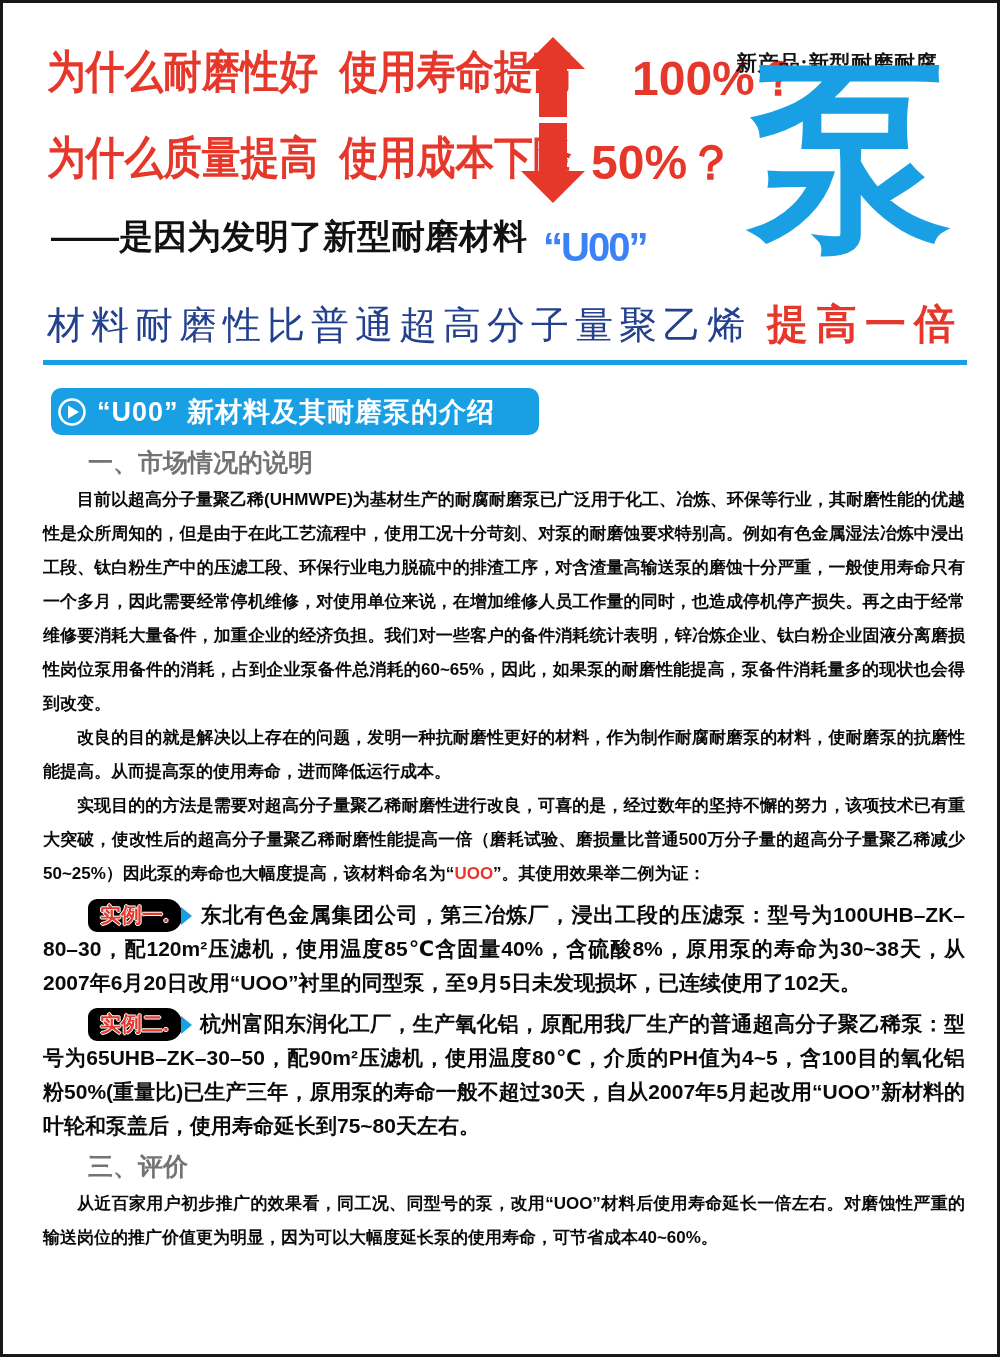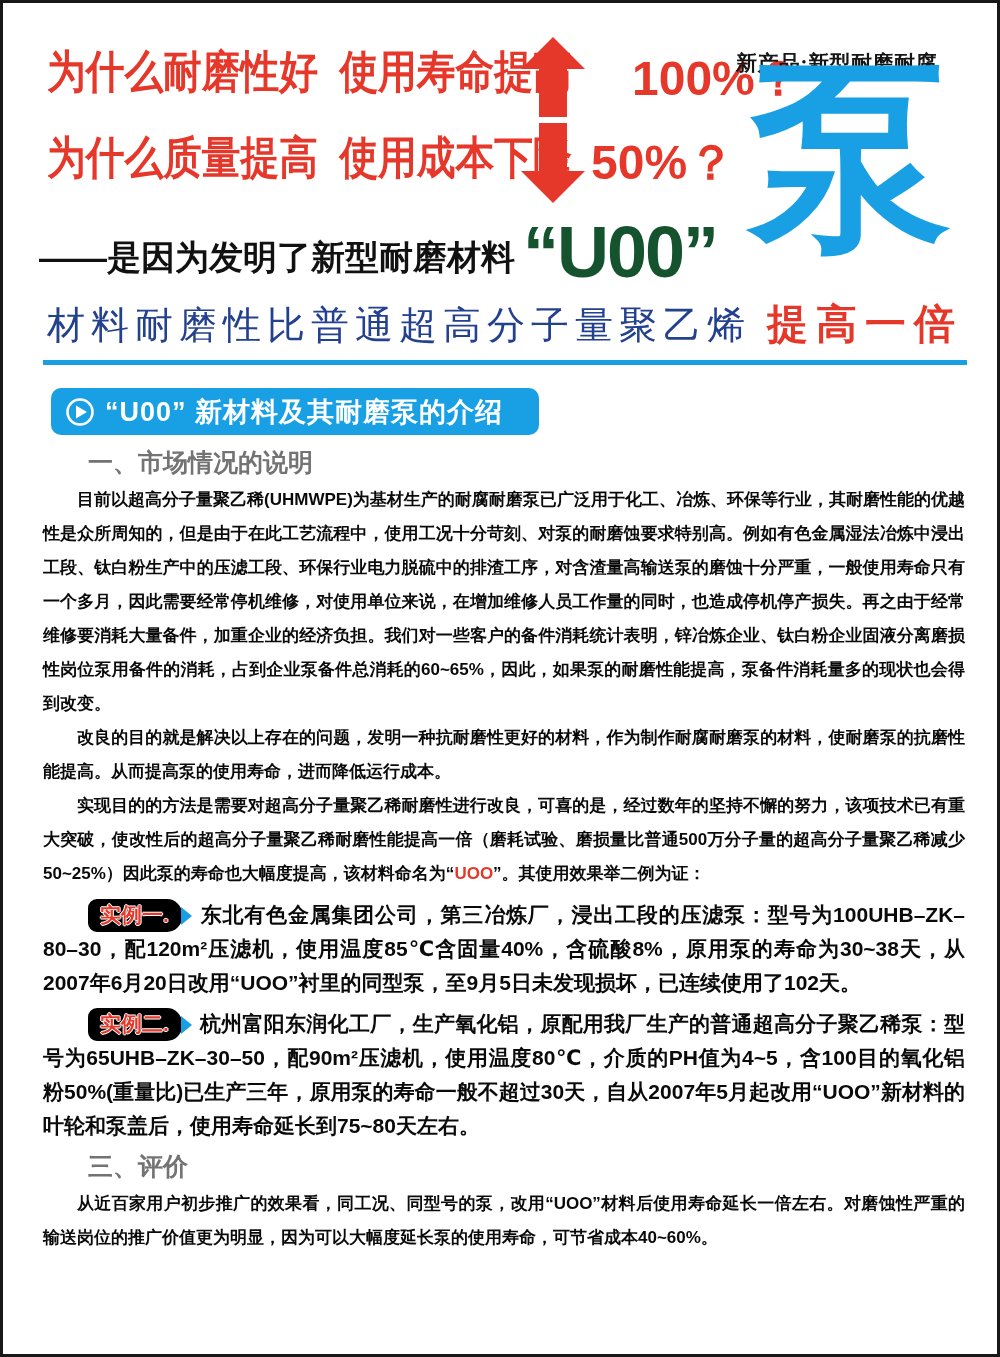--- a/index.html
+++ b/index.html
@@ -14,31 +14,31 @@
   .hl1{top:44px;} .hl2{top:130px;}
   .hl-value{position:absolute;left:588px;font-size:48px;font-weight:bold;color:#e6382a;line-height:1;}
   .v1{top:52px;margin-left:41px;} .v2{top:136px;}
   .arrow{position:absolute;left:518px;width:64px;height:80px;}
   .a-up{top:34px;} .a-down{top:120px;}
   .product-tag{position:absolute;left:733px;top:46px;font-size:21px;font-weight:bold;
     font-family:"Liberation Serif","DejaVu Serif",serif;color:#151515;letter-spacing:0.5px;}
   .big-char{position:absolute;left:748px;top:48px;width:200px;text-align:center;
     font-family:"Liberation Serif","DejaVu Serif",serif;font-weight:bold;
     font-size:200px;line-height:1.06;color:#19a0e4;}
-  .reason-row{position:absolute;left:36px;top:208px;display:flex;align-items:flex-end;gap:8px;}
+  .reason-row{position:absolute;left:48px;top:208px;display:flex;align-items:flex-end;gap:16px;}
   .reason-text{font-size:34px;font-weight:bold;color:#111;line-height:1.5;}
-  .brand-large{font-size:72px;font-weight:bold;color:#14532d;line-height:1;letter-spacing:-2px;position:relative;top:5px;}
+  .brand-large{font-size:40px;font-weight:bold;color:#3b82f6;line-height:1;letter-spacing:-2px;position:relative;top:5px;}
   .compare-row{position:absolute;left:44px;top:294px;width:916px;display:flex;
     justify-content:space-between;align-items:baseline;}
   .compare-text{font-size:38px;font-weight:normal;color:#24418e;letter-spacing:6px;white-space:nowrap;}
   .compare-highlight{font-size:41px;font-weight:bold;color:#e6382a;letter-spacing:8px;white-space:nowrap;}
   .cyan-rule{position:absolute;left:40px;top:357px;width:924px;height:5px;background:#19a0e4;}
   
   .banner{position:absolute;left:48px;top:385px;width:488px;height:47px;background:#19a0e4;
-    border-radius:10px;display:flex;align-items:center;padding-left:14px;box-sizing:border-box;}
+    border-radius:10px;display:flex;align-items:center;padding-left:6px;box-sizing:border-box;}
   .banner-icon{width:30px;height:30px;flex:0 0 auto;}
   .banner-title{color:#fff;font-size:27px;font-weight:bold;margin-left:10px;letter-spacing:1px;white-space:nowrap;}
   
   .content{position:absolute;left:40px;top:442px;width:922px;}
   .section-title{color:#737373;font-size:25px;font-weight:bold;line-height:1.2;margin:8px 0 6px 45px;}
   .section-title.first{margin-top:2px;}
   .body-p{font-size:17px;font-weight:bold;line-height:34px;text-align:justify;
     text-indent:2em;margin:0;color:#0a0a0a;}
   .example{font-size:21px;font-weight:bold;line-height:34px;text-align:justify;margin:7px 0 0 0;}
   .bubble{display:inline-block;position:relative;background:#000000;color:#e6382a;

